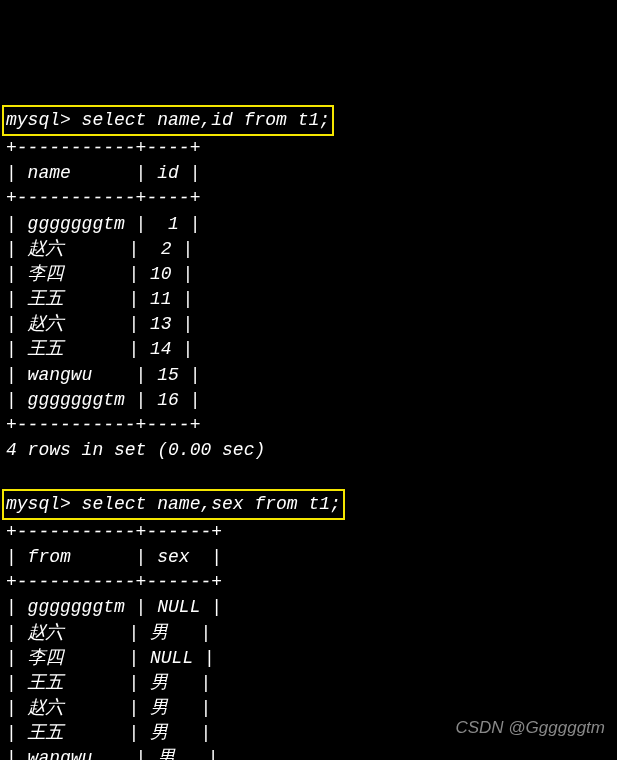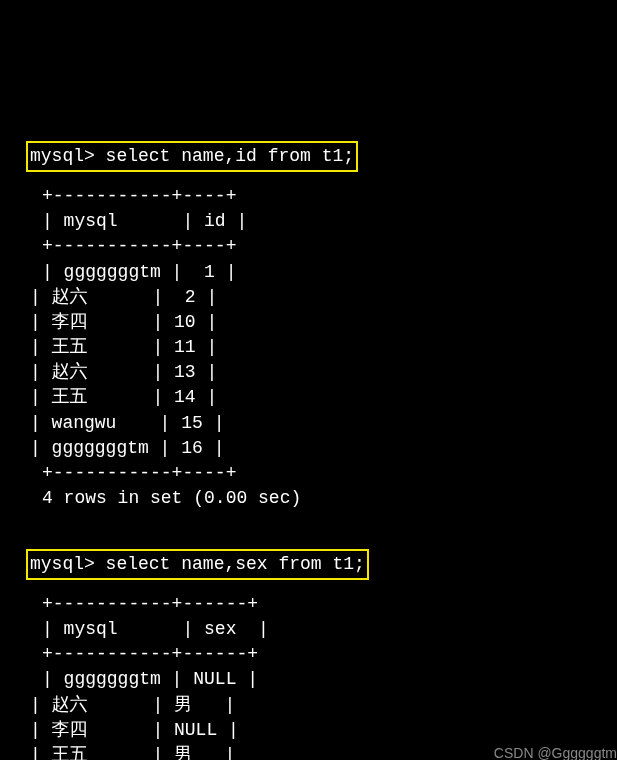--- a/index.html
+++ b/index.html
@@ -1,18 +1,19 @@
 <!DOCTYPE html>
 <html><head>
   <meta charset="utf-8">
   <style>
     * {
-      margin: 12px;
+      margin: 0;
       padding: 0;
       box-sizing: border-box;
+      font-style: italic;
     }
     body {
       background: #000;
       color: #fff;
       font-family: "Consolas", "Courier New", monospace;
       font-size: 18px;
       line-height: 1.4;
       width: 617px;
       height: 760px;
       padding: 4px 6px;
@@ -20,51 +21,51 @@
       white-space: pre;
     }
     .highlight {
       display: inline-block;
       border: 2px solid #f5e600;
       padding: 1px 2px;
       margin-left: -4px;
     }
     .watermark {
       position: absolute;
-      bottom: 8px;
+      bottom: 20px;
       right: 12px;
-      font-size: 14px;
+      font-size: 17px;
       color: #888;
       font-family: sans-serif;
       white-space: normal;
     }
   </style>
 </head>
 <body>
 
 
 
 <span class="highlight">mysql&gt; select name,id from t1;</span>
 <span id="q1-sep1">+-----------+----+</span>
-<span id="q1-header">| mysql      | id |</span>
+<span id="q1-header">| name      | id |</span>
 <span id="q1-sep2">+-----------+----+</span>
 <span id="q1-rows">| gggggggtm |  1 |
 | 赵六      |  2 |
 | 李四      | 10 |
 | 王五      | 11 |
 | 赵六      | 13 |
 | 王五      | 14 |
 | wangwu    | 15 |
 | gggggggtm | 16 |
 </span><span id="q1-sep3">+-----------+----+</span>
 <span>4 rows in set (0.00 sec)</span>
 
 <span class="highlight">mysql&gt; select name,sex from t1;</span>
 <span id="q2-sep1">+-----------+------+</span>
-<span id="q2-header">| mysql      | sex  |</span>
+<span id="q2-header">| from      | sex  |</span>
 <span id="q2-sep2">+-----------+------+</span>
 <span id="q2-rows">| gggggggtm | NULL |
 | 赵六      | 男   |
 | 李四      | NULL |
 | 王五      | 男   |
 | 赵六      | 男   |
 | 王五      | 男   |
 | wangwu    | 男   |
 | gggggggtm | NULL |
 </span>

